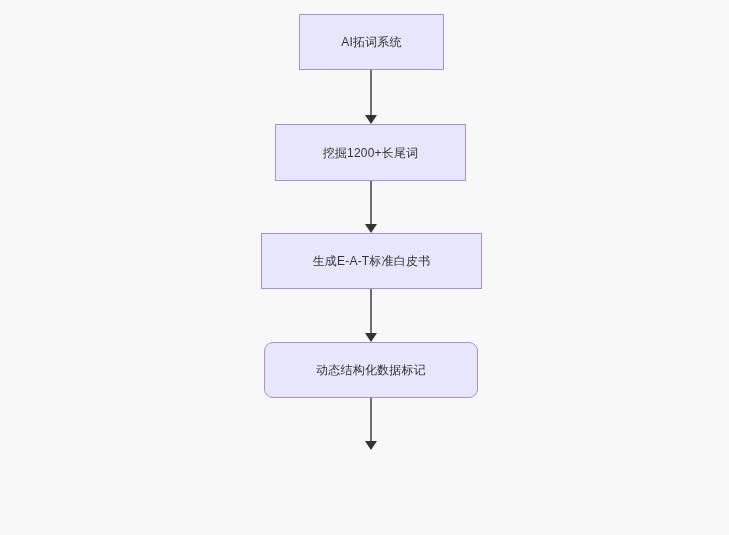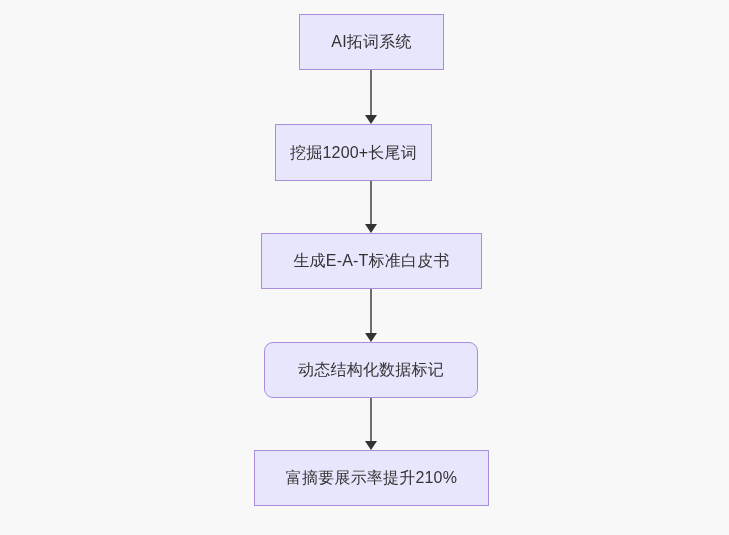--- a/index.html
+++ b/index.html
@@ -17,21 +17,21 @@
     position: relative;
     width: 729px;
     height: 535px;
   }
   .node {
     position: absolute;
     box-sizing: border-box;
     background: #e8e6fc;
     border: 1.5px solid #a98edb;
     color: #333333;
-    font-size: 16px;
+    font-size: 12px;
     line-height: 1;
     display: flex;
     align-items: center;
     justify-content: center;
     text-align: center;
     letter-spacing: 0.2px;
     white-space: nowrap;
   }
   .node-label {
     display: block;
@@ -83,29 +83,26 @@
 
   <div class="connector" style="left:358px; top:398px; height:52px;">
     <div class="conn-line" style="height:43px;"></div>
     <div class="conn-head"></div>
   </div>
 
   <div class="node" style="left:299px; top:14px; width:145px; height:56px;">
     <span class="node-label">AI拓词系统</span>
   </div>
 
-  <div class="node" style="left:275px; top:124px; width:157px; height:57px;">
+  <div class="node" style="left:275px; top:124px; width:191px; height:57px;">
     <span class="node-label">挖掘1200+长尾词</span>
   </div>
 
   <div class="node" style="left:261px; top:233px; width:221px; height:56px;">
     <span class="node-label">生成E-A-T标准白皮书</span>
   </div>
 
   <div class="node" style="left:264px; top:342px; width:214px; height:56px;border-radius:9px;">
     <span class="node-label">动态结构化数据标记</span>
   </div>
 
-  <div class="node" style="left:254px; top:450px; width:235px; height:56px;">
-    <span class="node-label">富摘要展示率提升210%</span>
-  </div>
 
 </div>
 
 </body></html>

